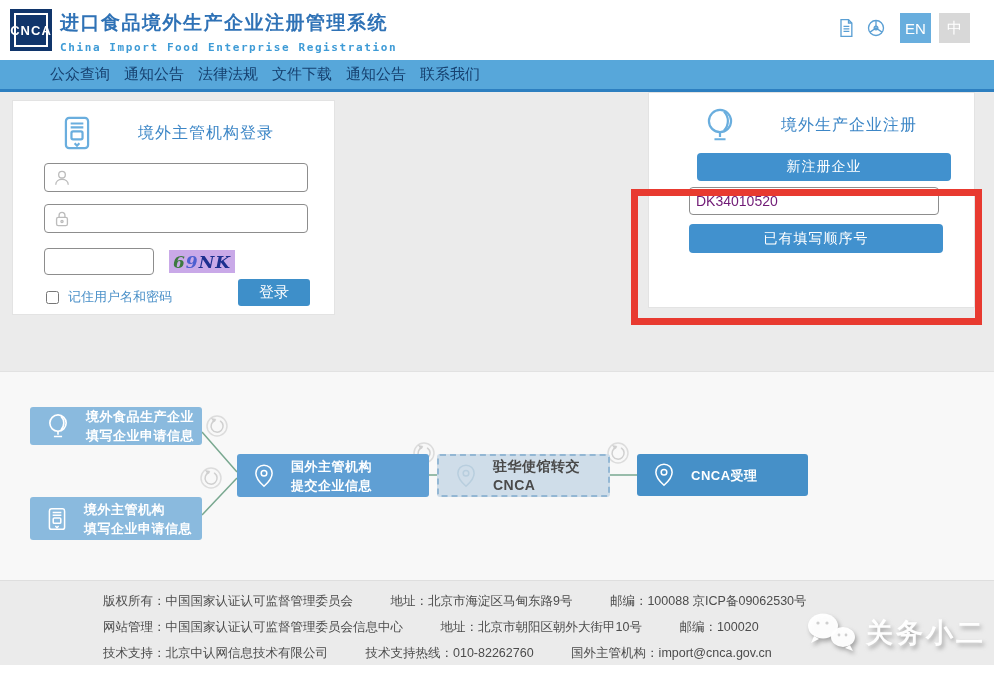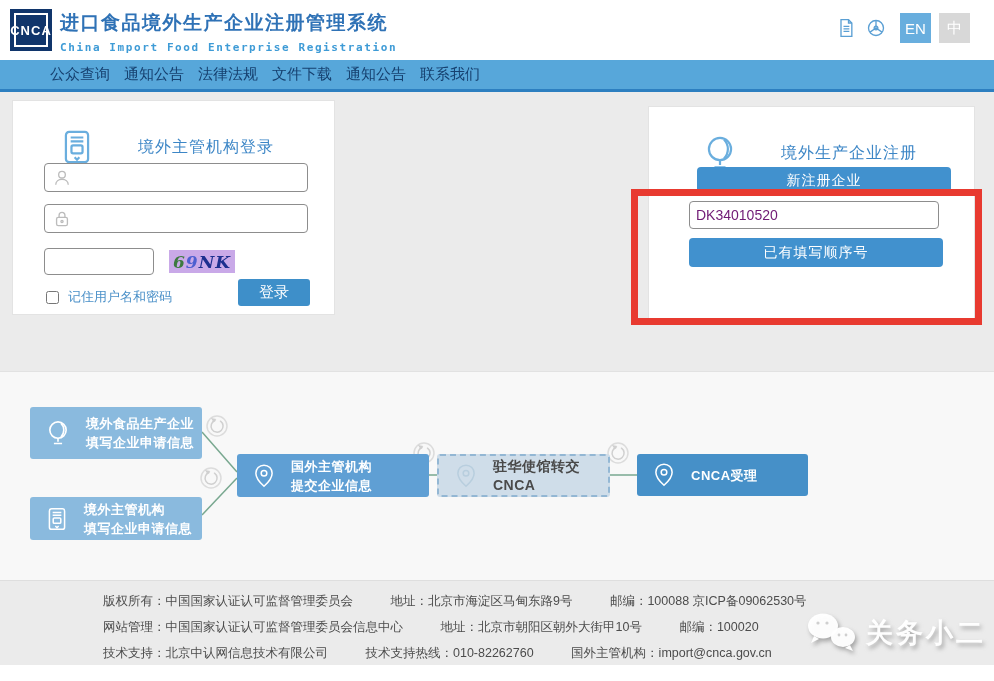--- a/index.html
+++ b/index.html
@@ -30,22 +30,22 @@
          border-bottom:3px solid #2d7fc0; display:flex; align-items:center; padding-left:48px; }
   .nav-item { color:#16406f; font-size:15px; margin-right:12px; padding:0 2px; width:62px; text-align:center;
          cursor:pointer; white-space:nowrap; }
 
   
   .main-band { position:absolute; left:0; top:92px; width:994px; height:279px; background:#ebebeb; }
 
   
   .panel { position:absolute; background:#fff; border:1px solid #e3e3e3; }
   .login-panel { left:12px; top:100px; width:323px; height:215px; }
-  .register-panel { left:648px; top:106px; width:327px; height:216px; }
-  .panel-header { display:flex; align-items:center; padding-top:27px; }
+  .register-panel { left:648px; top:92px; width:327px; height:216px; }
+  .panel-header { display:flex; align-items:center; padding-top:13px; }
   .panel-title { font-size:16px; color:#3c86c6; letter-spacing:1px; }
   .login-panel .panel-icon { margin-left:45px; }
   .login-panel .panel-title { margin-left:42px; }
   .register-panel .panel-icon { margin-left:52px; }
   .register-panel .panel-title { margin-left:42px; }
 
   .input-wrap { position:absolute; background:#fff; border:1px solid #8d8d8d; border-radius:4px; }
   .input-wrap .field-icon { position:absolute; left:7px; top:4px; }
   .input-wrap input { position:absolute; left:32px; top:0; width:calc(100% - 36px); height:100%;
         border:none; outline:none; font-size:14px; color:#333; background:transparent; }
@@ -79,21 +79,21 @@
   .highlight-red { position:absolute; left:631px; top:189px; width:351px; height:136px;
         border:7px solid #e83a30; z-index:20; pointer-events:none; }
 
   
   .flow-section { position:absolute; left:0; top:371px; width:994px; height:209px; background:#f8f8f8;
         border-top:1px solid #e2e2e2; }
   .flow-svg { position:absolute; left:0; top:0; }
   .flow-box { position:absolute; display:flex; align-items:center; border-radius:3px; }
   .flow-box .flow-icon { margin-left:14px; flex:none; }
   .flow-text { margin-left:14px; color:#fff; font-size:13px; font-weight:bold; line-height:19px; letter-spacing:0.5px; }
-  #flow-box-1 { left:30px;  top:35px;  width:172px; height:52px; background:#8abade; }
+  #flow-box-1 { left:30px;  top:35px;  width:172px; height:38px; background:#8abade; }
   #flow-box-2 { left:30px;  top:125px; width:172px; height:43px; background:#8abade; }
   #flow-box-3 { left:237px; top:82px;  width:192px; height:43px; background:#5f9fd4; }
   #flow-box-4 { left:437px; top:82px;  width:173px; height:43px; background:#cfdde9;
                 border:2px dashed #93b7d4; }
   #flow-box-4 .flow-text { color:#4a4a4a; font-size:14px; }
   #flow-box-5 { left:637px; top:82px;  width:171px; height:42px; background:#4690c8; }
 
   
   .footer { position:absolute; left:0; top:580px; width:994px; height:85px; background:#ebebeb;
         border-top:1px solid #dedede; }

